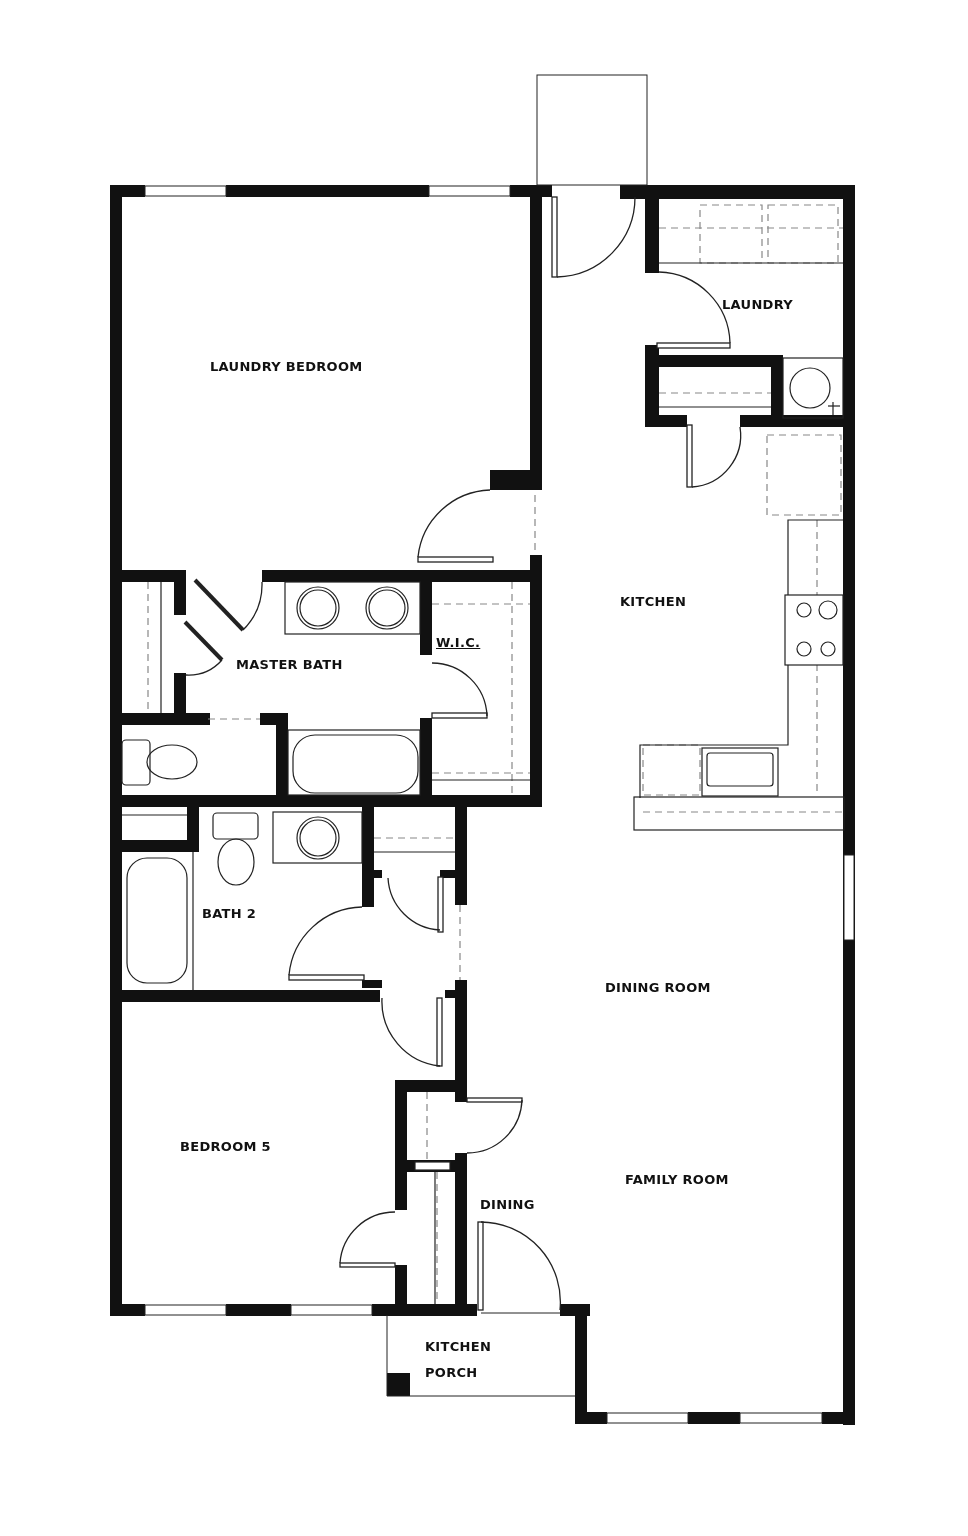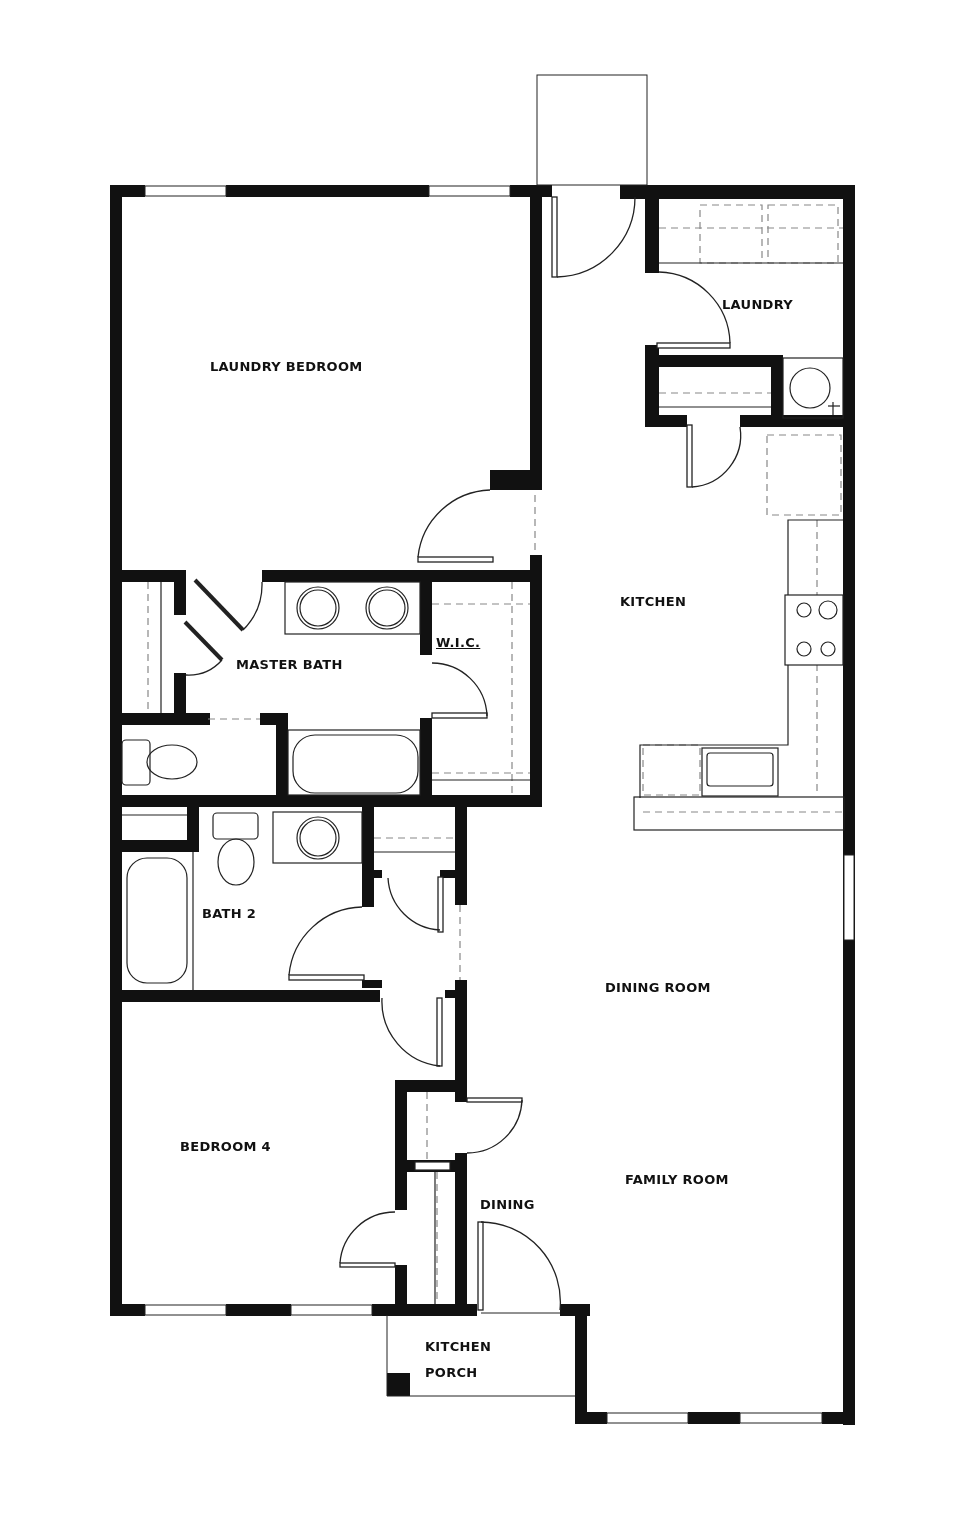--- a/index.html
+++ b/index.html
@@ -206,19 +206,19 @@
   </g>
 </svg>
 
 <div class="lbl" style="left:210px;top:354px;width:220px;">LAUNDRY BEDROOM</div>
 <div class="lbl" style="left:722px;top:292px;width:115px;">LAUNDRY</div>
 <div class="lbl" style="left:620px;top:589px;width:115px;">KITCHEN</div>
 <div class="lbl" style="left:236px;top:652px;width:160px;">MASTER BATH</div>
 <div class="lbl" style="left:436px;top:630px;width:70px;text-decoration:underline;">W.I.C.</div>
 <div class="lbl" style="left:202px;top:901px;width:95px;">BATH 2</div>
 <div class="lbl" style="left:605px;top:927px;width:180px;margin-top:48px;">DINING ROOM</div>
-<div class="lbl" style="left:180px;top:1134px;width:150px;">BEDROOM 4</div>
+<div class="lbl" style="left:180px;top:1134px;width:150px;">BEDROOM 5</div>
 <div class="lbl" style="left:625px;top:1167px;width:175px;">FAMILY ROOM</div>
 <div class="lbl" style="left:480px;top:1192px;width:85px;">DINING</div>
 <div class="lbl" style="left:425px;top:1334px;width:125px;">
   <div>KITCHEN</div>
   <div>PORCH</div>
 </div>
 
 </body></html>

